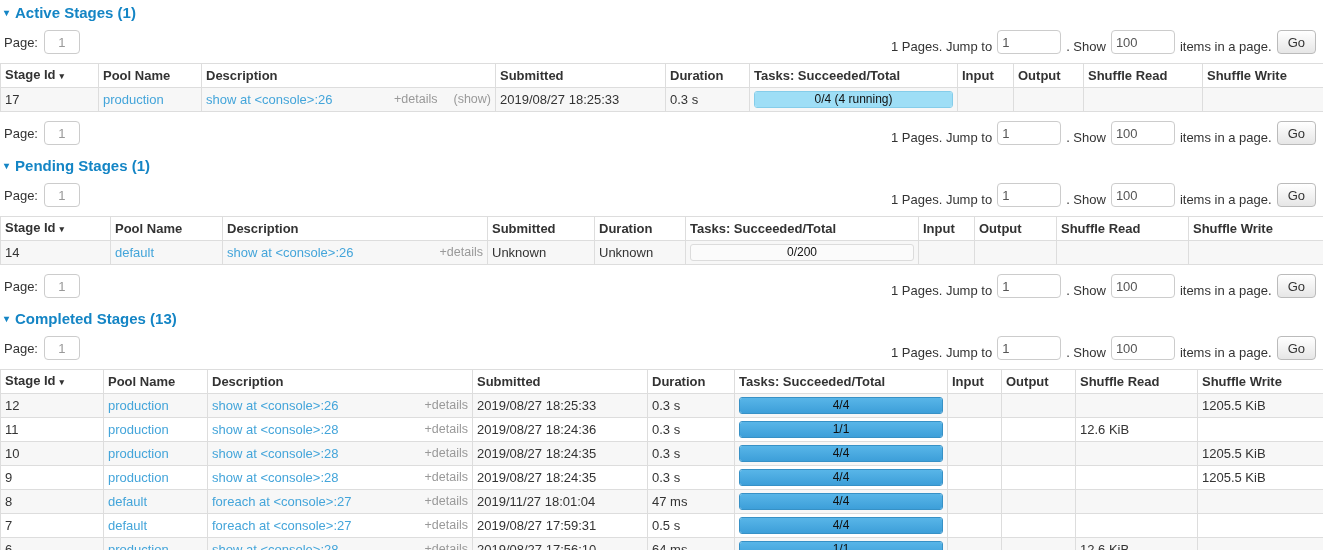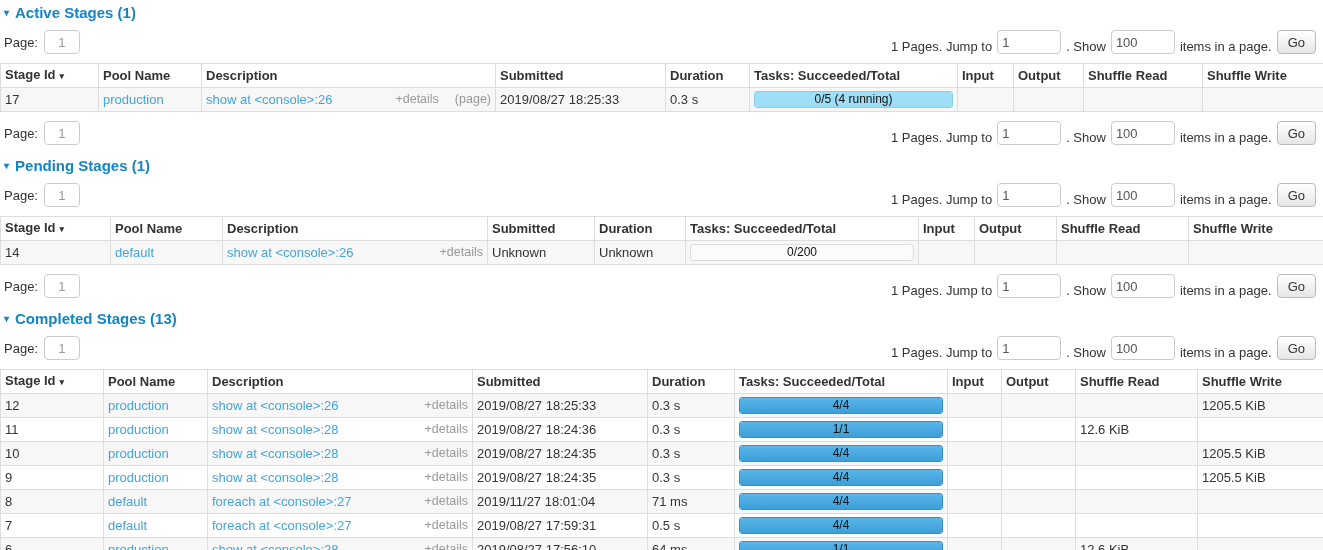--- a/index.html
+++ b/index.html
@@ -94,29 +94,29 @@
           </tr>
         </thead>
         <tbody>
           <tr>
             <td>17</td>
             <td><a class="cell-link">production</a></td>
             <td>
               <div class="desc-wrap">
                 <a class="cell-link">show at &lt;console&gt;:26</a>
                 <span class="muted">+details</span>
-                <span class="muted">(page)</span>
+                <span class="muted">(show)</span>
               </div>
             </td>
             <td>2019/08/27 18:25:33</td>
             <td>0.3 s</td>
             <td>
               <div class="progress running">
                 <div class="bar-fill"></div>
-                <span class="bar-label">0/5 (4 running)</span>
+                <span class="bar-label">0/4 (4 running)</span>
               </div>
             </td>
             <td></td>
             <td></td>
             <td></td>
             <td></td>
           </tr>
         </tbody>
       </table>
   <div class="pagerow">
@@ -362,21 +362,21 @@
           <tr>
             <td>8</td>
             <td><a class="cell-link">default</a></td>
             <td>
               <div class="desc-wrap">
                 <a class="cell-link">foreach at &lt;console&gt;:27</a>
                 <span class="muted">+details</span>
               </div>
             </td>
             <td>2019/11/27 18:01:04</td>
-            <td>71 ms</td>
+            <td>47 ms</td>
             <td>
               <div class="progress full">
                 <div class="bar-fill"></div>
                 <span class="bar-label">4/4</span>
               </div>
             </td>
             <td></td>
             <td></td>
             <td></td>
             <td></td>

